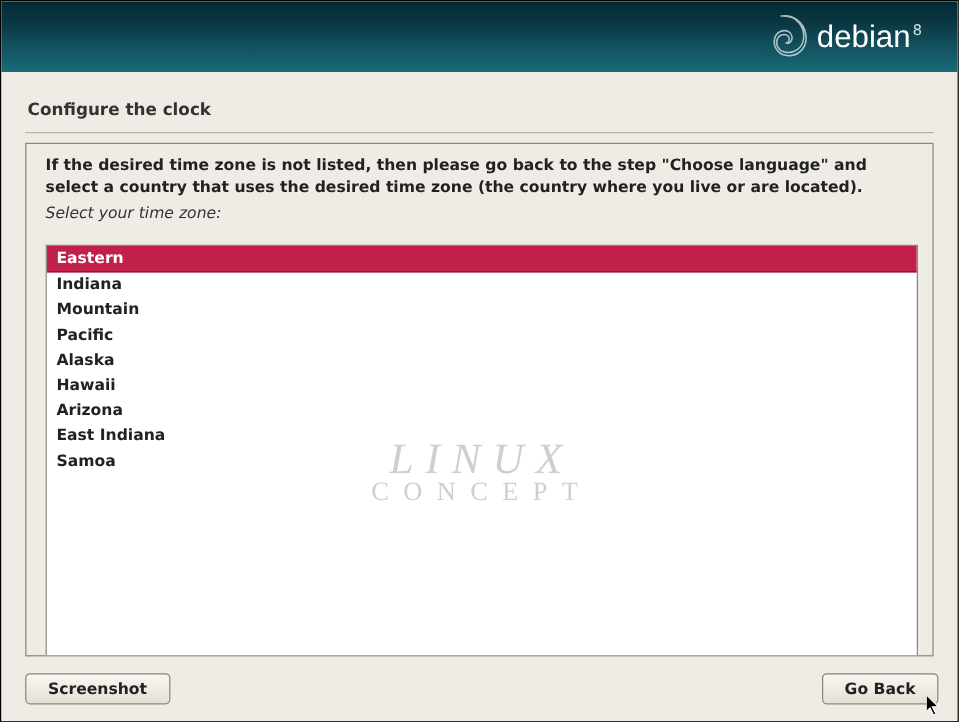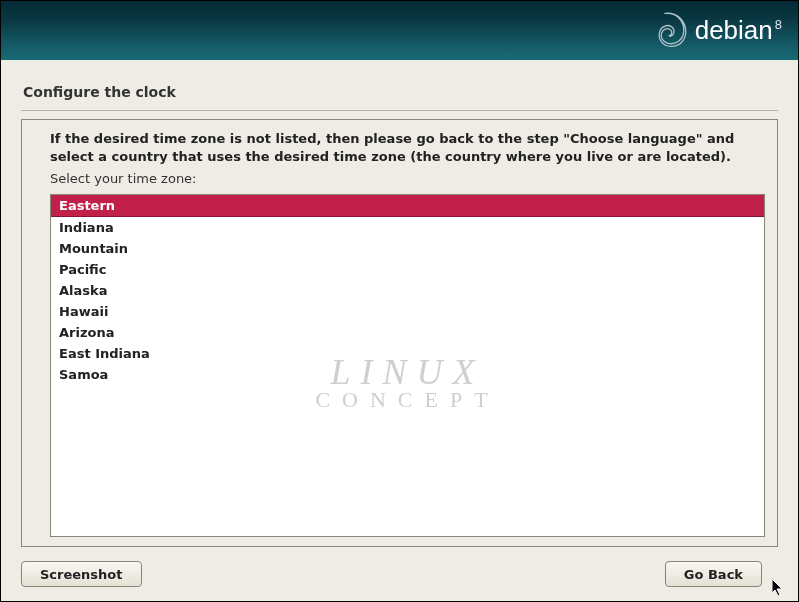--- a/index.html
+++ b/index.html
@@ -4,21 +4,21 @@
 <style>
   * { box-sizing: border-box; margin: 0; padding: 0; }
   html, body { width: 799px; height: 602px; overflow: hidden; font-family: "DejaVu Sans", Arial, sans-serif; }
   body { border: 1px solid #000; background: #eeece5; position: relative; }
 
   
   .banner {
     height: 59px;
     background: linear-gradient(to bottom, #042a34 0%, #0a3742 30%, #145663 70%, #186b77 100%);
     display: flex; justify-content: flex-end; align-items: center;
-    padding-right: 16px; position: relative; overflow: hidden;
+    padding-right: 30px; position: relative; overflow: hidden;
   }
   .swirl {
     width: 44px; height: 44px; margin-right: 6px;
     opacity: 0.9;
   }
   .brand { color: #fff; font-size: 26px; font-weight: 400; letter-spacing: 0; font-family: Arial, sans-serif; }
   .brand sup { font-size: 13px; vertical-align: super; margin-left: 2px; color: #d9e6ea; }
 
   
   .titlebar {
@@ -26,33 +26,33 @@
     font-size: 14px; font-weight: bold;
     color: #333;
   }
   .hr { height: 1px; background: #b5b1a4; margin: 0 20px 8px 20px; }
 
   
   .content {
     margin: 0 20px;
     border: 1px solid #8a8576;
     background: #eeece5;
-    padding: 10px 12px 12px 28px;
+    padding: 10px 12px 12px 16px;
     height: 428px;
     position: relative;
     overflow: hidden;
   }
   .instruction {
     font-size: 13px; font-weight: bold; color: #222;
     line-height: 1.35;
     margin-bottom: 6px;
   }
   .prompt {
-    font-size: 13px; color: #333;
-    margin-bottom: 8px;
+    font-size: 13px; font-style: italic; color: #333;
+    margin-bottom: 18px;
   }
 
   .listbox {
     border: 1px solid #8a8576;
     background: #fff;
     height: 343px;
     overflow-y: auto;
     position: relative;
   }
   .list-item {
@@ -76,21 +76,21 @@
     font-family: Georgia, "Times New Roman", serif;
     color: #cfcfcf;
     letter-spacing: 10px;
   }
   .watermark .l1 { font-size: 36px; font-style: italic; font-weight: 400; }
   .watermark .l2 { font-size: 22px; letter-spacing: 12px; margin-top: -6px; }
 
   
   .buttons {
     position: absolute;
-    left: 20px; right: 36px; bottom: 14px;
+    left: 20px; right: 16px; bottom: 14px;
     display: flex; justify-content: space-between; align-items: center;
   }
   .btn-group-right { display: flex; gap: 8px; }
   button.btn {
     font-family: inherit;
     font-size: 13px; font-weight: bold;
     color: #222;
     background: linear-gradient(#f8f7f2, #e4e1d5);
     border: 1px solid #8a8576;
     border-radius: 4px;

